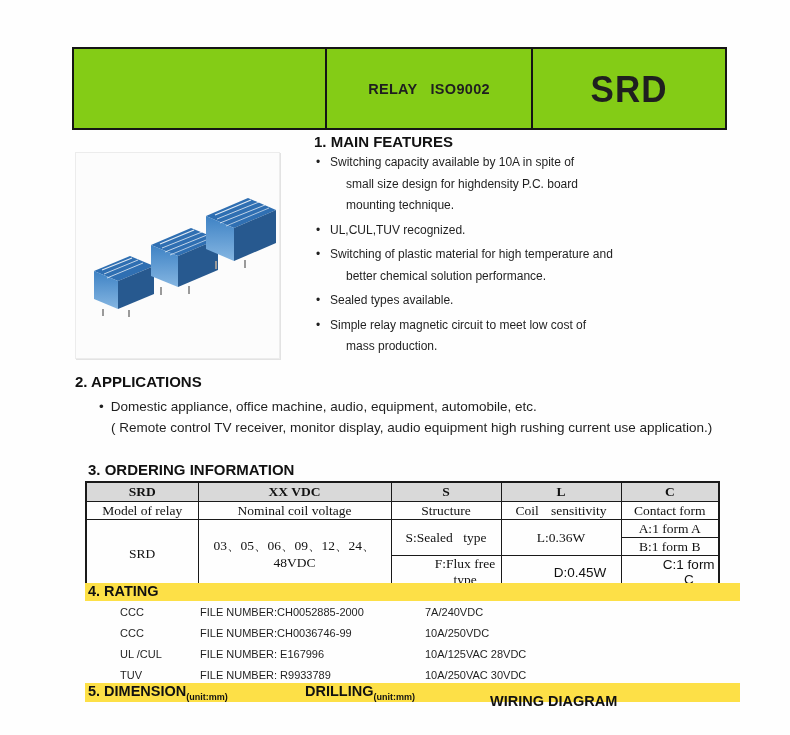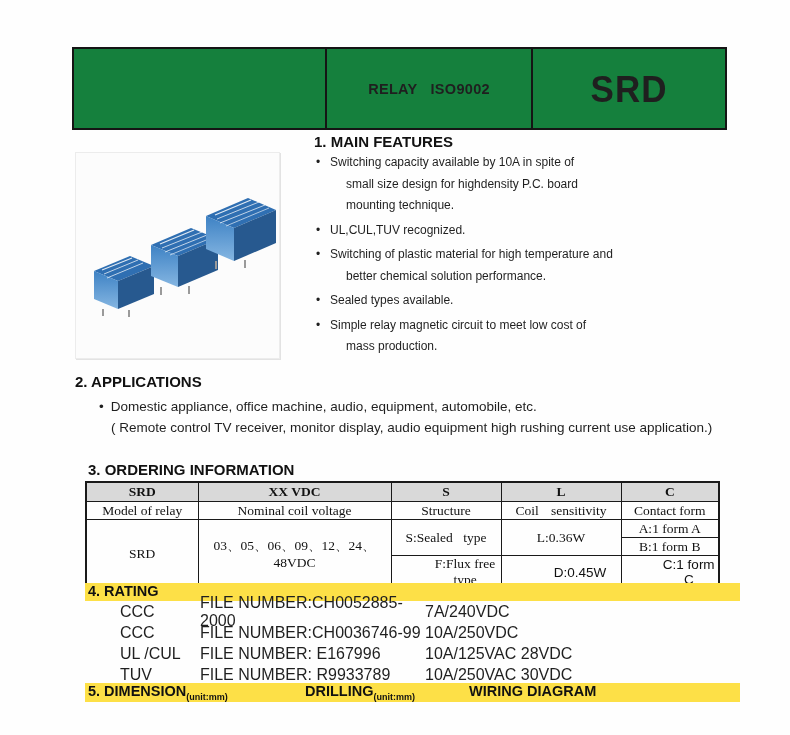--- a/index.html
+++ b/index.html
@@ -3,21 +3,21 @@
 <meta charset="utf-8">
 <style>
   html,body{margin:0;padding:0;background:#ffffff;}
   .page{
     position:relative;width:790px;height:735px;background:#fefefe;
     font-family:"Liberation Sans",sans-serif;color:#1f1f1f;overflow:hidden;
   }
   
   .header-table{
     position:absolute;left:72px;top:47px;width:651px;height:79px;
-    border:2px solid #151515;display:flex;background:#15803d;text-align:center;
+    border:2px solid #151515;display:flex;background:#84cc16;text-align:center;
   }
   .hcell{height:100%;display:flex;align-items:center;justify-content:center;}
   .hcell-logo{width:251px;border-right:2px solid #151515;}
   .hcell-cert{width:204px;border-right:2px solid #151515;
     font-weight:bold;font-size:14.5px;word-spacing:9px;letter-spacing:.3px;}
   .hcell-prod{flex:1;font-weight:900;font-size:35px;letter-spacing:1px;
     transform:scaleY(1.05);}
   
   .photo{
     position:absolute;left:75px;top:152px;width:203px;height:205px;
@@ -46,30 +46,30 @@
     height:17px;vertical-align:middle;}
   .otable tr.ohead td{background:#d9d9d9;font-weight:bold;height:18px;}
   .otable td.wsp{word-spacing:7px;}
   .otable td.wsp2{word-spacing:9px;}
   .otable td.sans{font-family:"Liberation Sans",sans-serif;font-size:13.5px;}
   .otable tr.last td{height:18px;padding-left:40px;}
   
   .band{position:absolute;left:85px;width:655px;height:18px;background:#fde047;}
   .band-rating{top:583px;}
   .band-rating .sec-title{position:absolute;left:3px;top:0;font-size:14.5px;}
-  .ratings{position:absolute;left:85px;top:601px;width:655px;font-size:16px;}
+  .ratings{position:absolute;left:85px;top:601px;width:655px;font-size:11px;}
   .rrow{display:flex;height:21px;align-items:center;}
   .ragency{margin-left:35px;width:80px;}
   .rfile{width:225px;}
   
   .band-dim{top:683px;height:19px;}
   .band-dim .dim-item{position:absolute;top:0;font-weight:bold;font-size:14.5px;color:#111;}
   .dim-1{left:3px;}
   .dim-2{left:220px;}
-  .dim-3{left:384px;}
+  .dim-3{left:405px;margin-top:10px;}
   .sub{font-size:9px;font-weight:bold;position:relative;top:4px;letter-spacing:0;text-align:center;}
 </style>
 </head>
 <body>
 
 <div class="page">
 
   <div class="header-table">
     <div class="hcell hcell-logo"></div>
     <div class="hcell hcell-cert">RELAY ISO9002</div>

